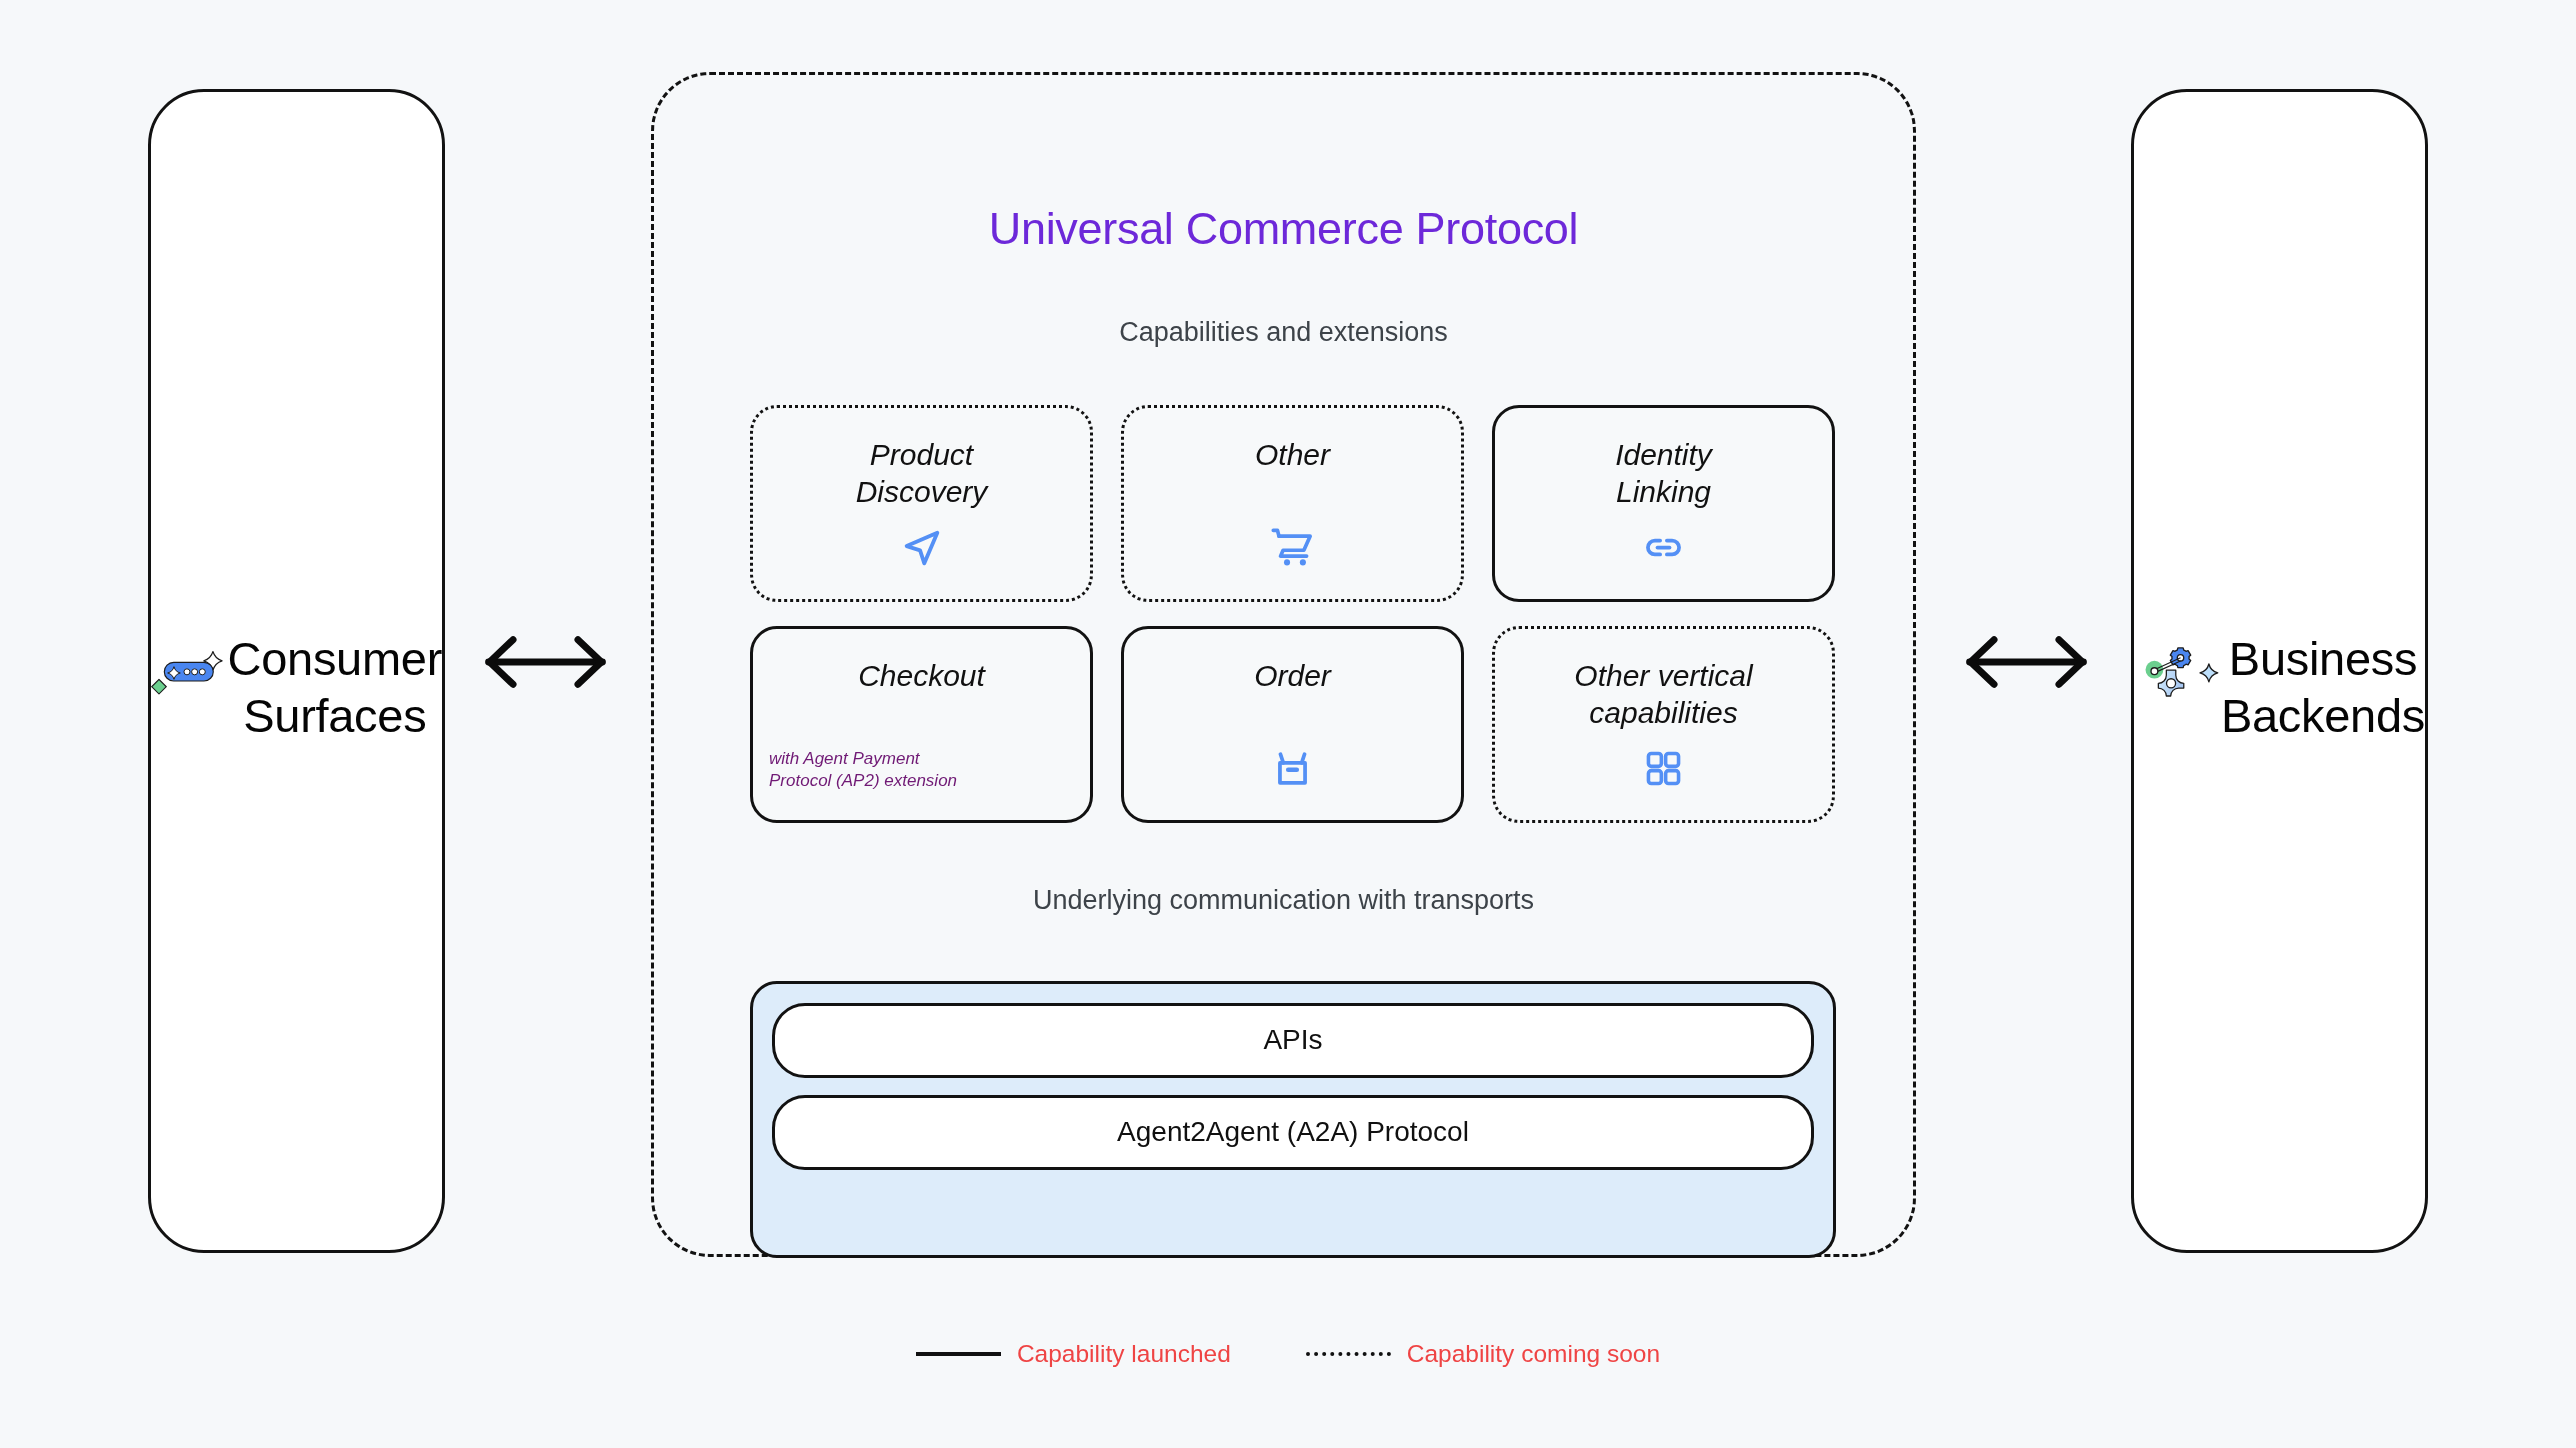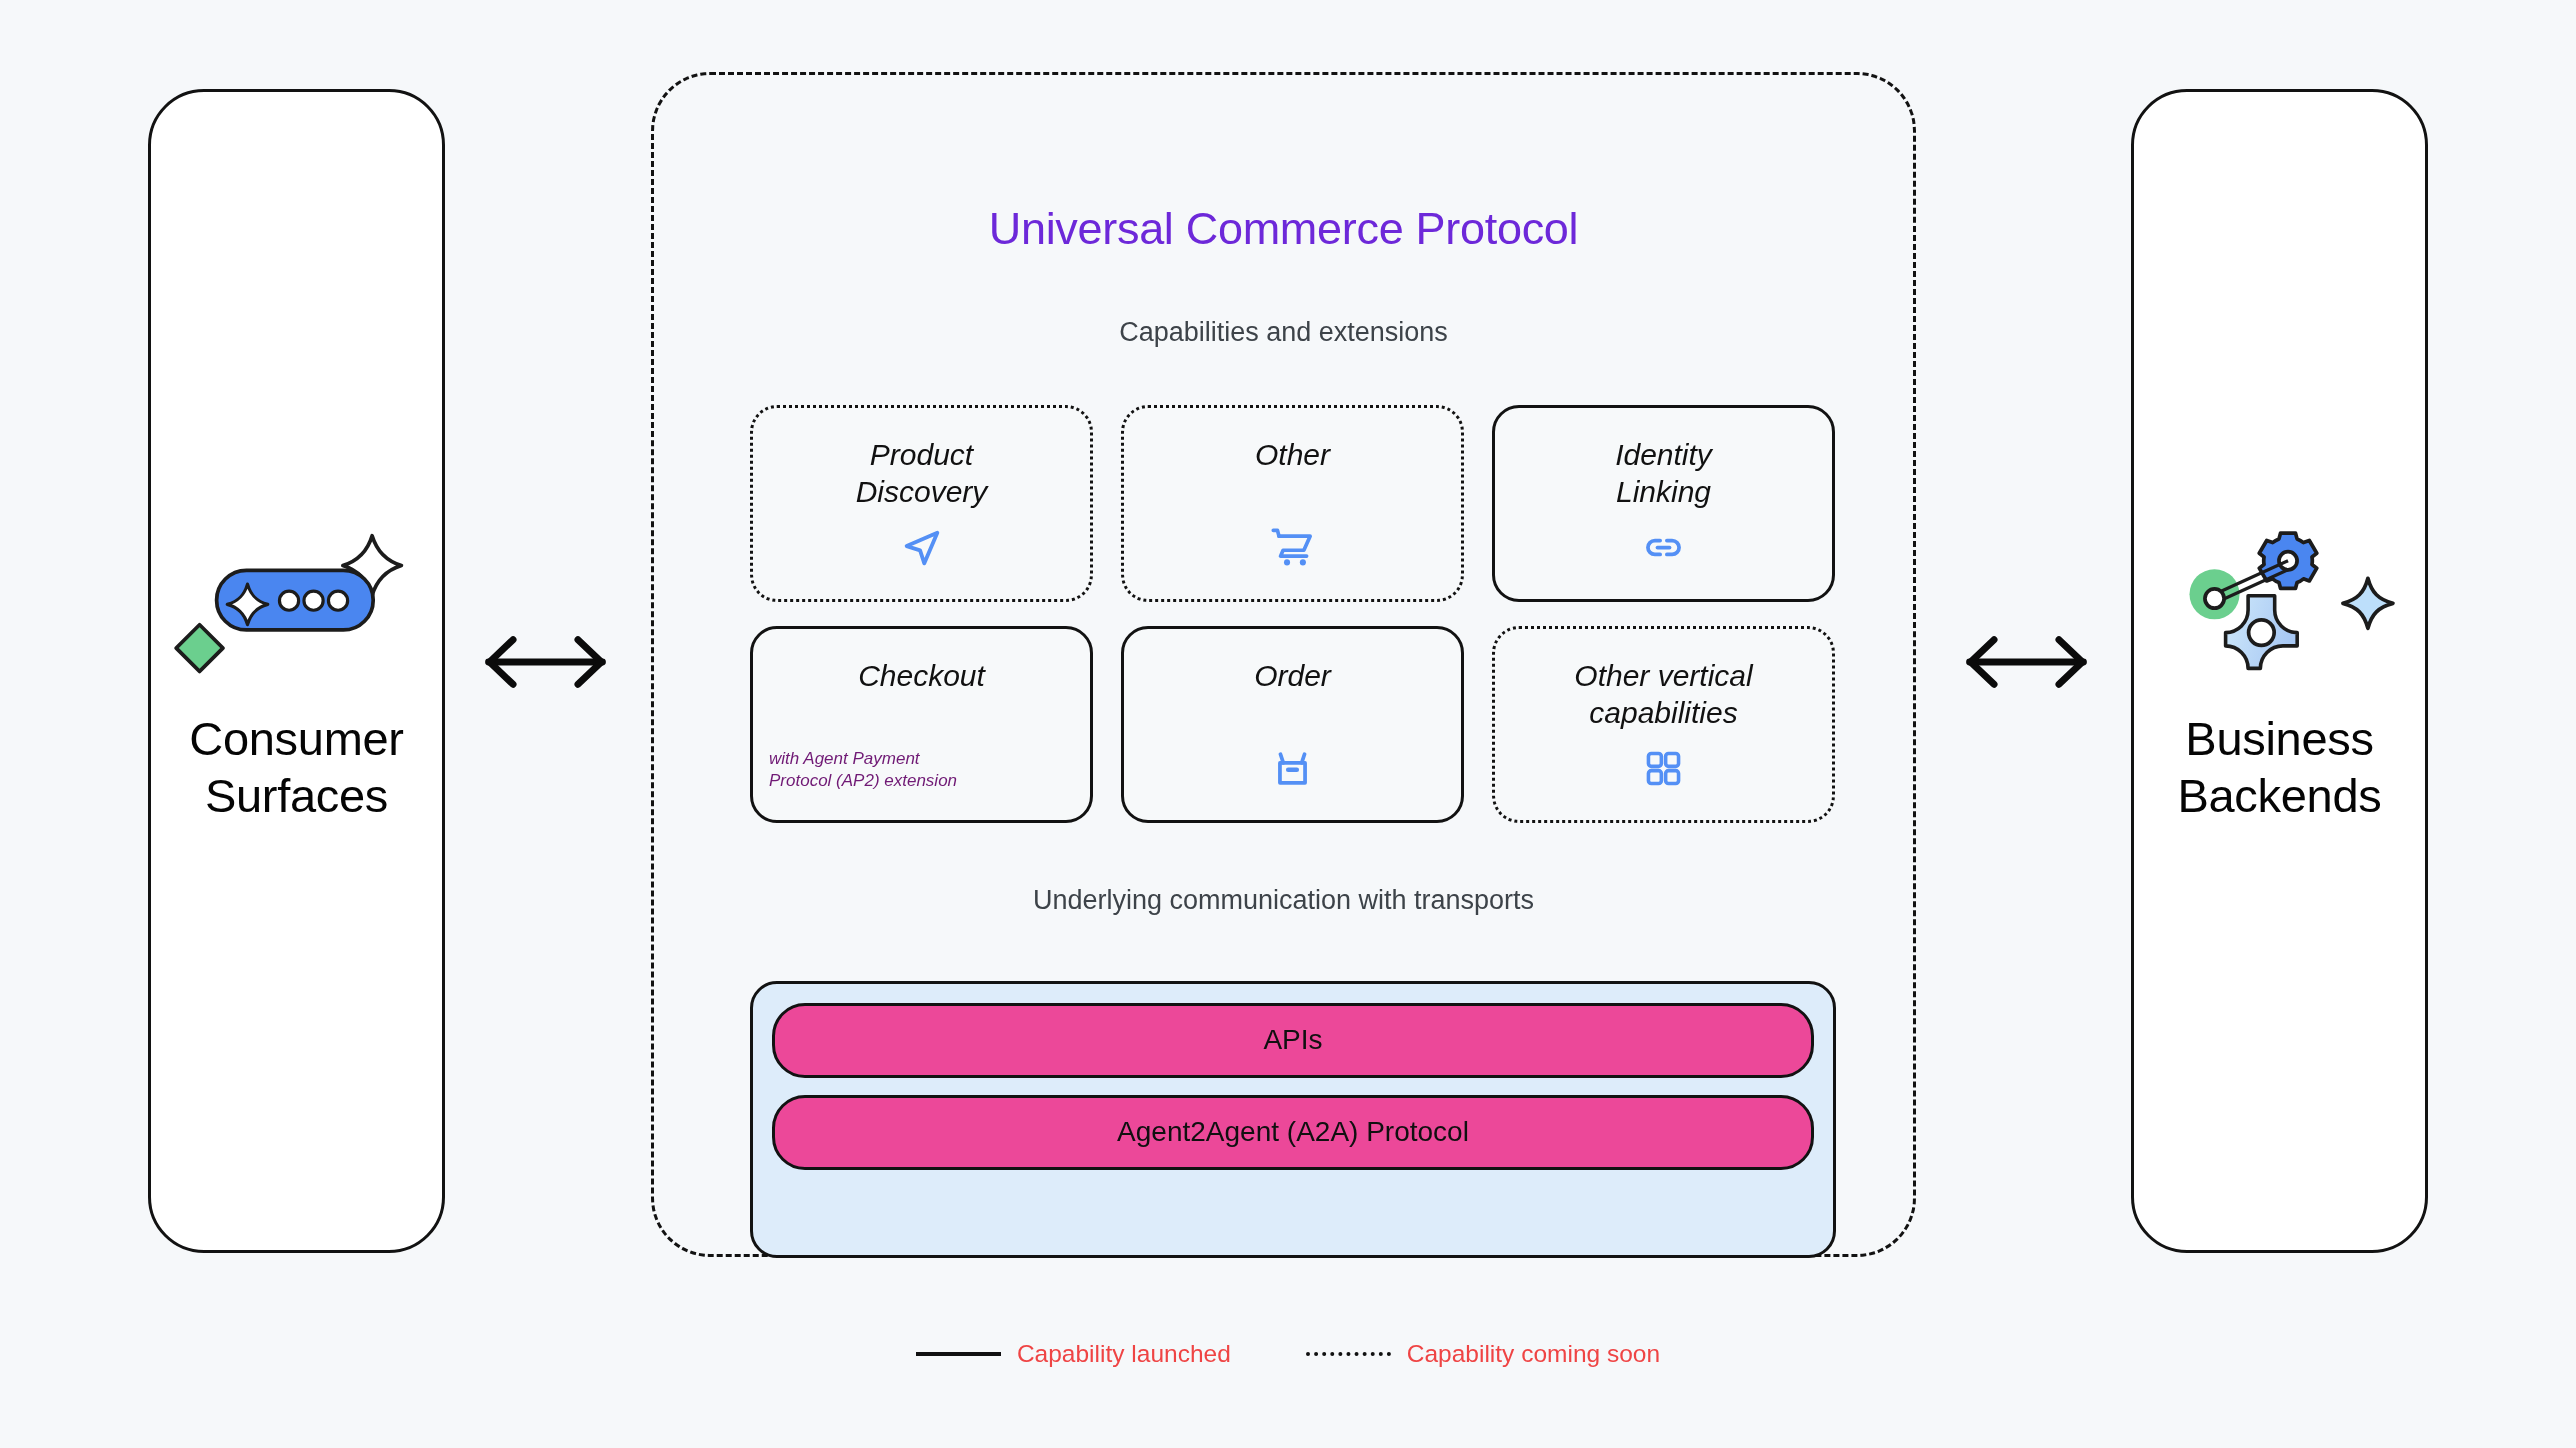--- a/index.html
+++ b/index.html
@@ -20,21 +20,21 @@
     background:#ffffff;
     border:3.7px solid #121212;
     border-radius:56px;
     box-sizing:border-box;
   }
   #panel-consumer{left:148px;top:89px;}
   #panel-business{left:2131px;top:89px;}
 
   .side-inner{
     position:absolute;left:0;right:0;top:0;bottom:0;
-    display:flex;flex-direction:column;align-items:center;justify-content:center;
+    display:flex;flex-direction:row;align-items:center;justify-content:center;
   }
   .side-art{width:245px;height:160px;display:block;}
   .side-title{
     margin-top:32px;
     font-size:47px;
     font-weight:400;
     line-height:1.22;
     text-align:center;
     letter-spacing:-0.3px;
     color:#050505;
@@ -115,21 +115,21 @@
     left:96px;top:906px;
     width:1086px;height:277px;
     background:#ddecfa;
     border:3.2px solid #121212;
     border-radius:27px;
     box-sizing:border-box;
     padding:18.6px;
     display:flex;flex-direction:column;gap:17px;
   }
   .pill{
-    background:#ec4899;
+    background:#ffffff;
     border:3.2px solid #121212;
     border-radius:33px;
     box-sizing:border-box;
     display:flex;align-items:center;justify-content:center;
     font-size:28px;color:#101010;font-weight:400;
     height:75px;
   }
   #pill-apis{width:100%;}
   #transport-row{display:flex;gap:19px;flex:1;}
   #transport-row .pill{flex:1;}

